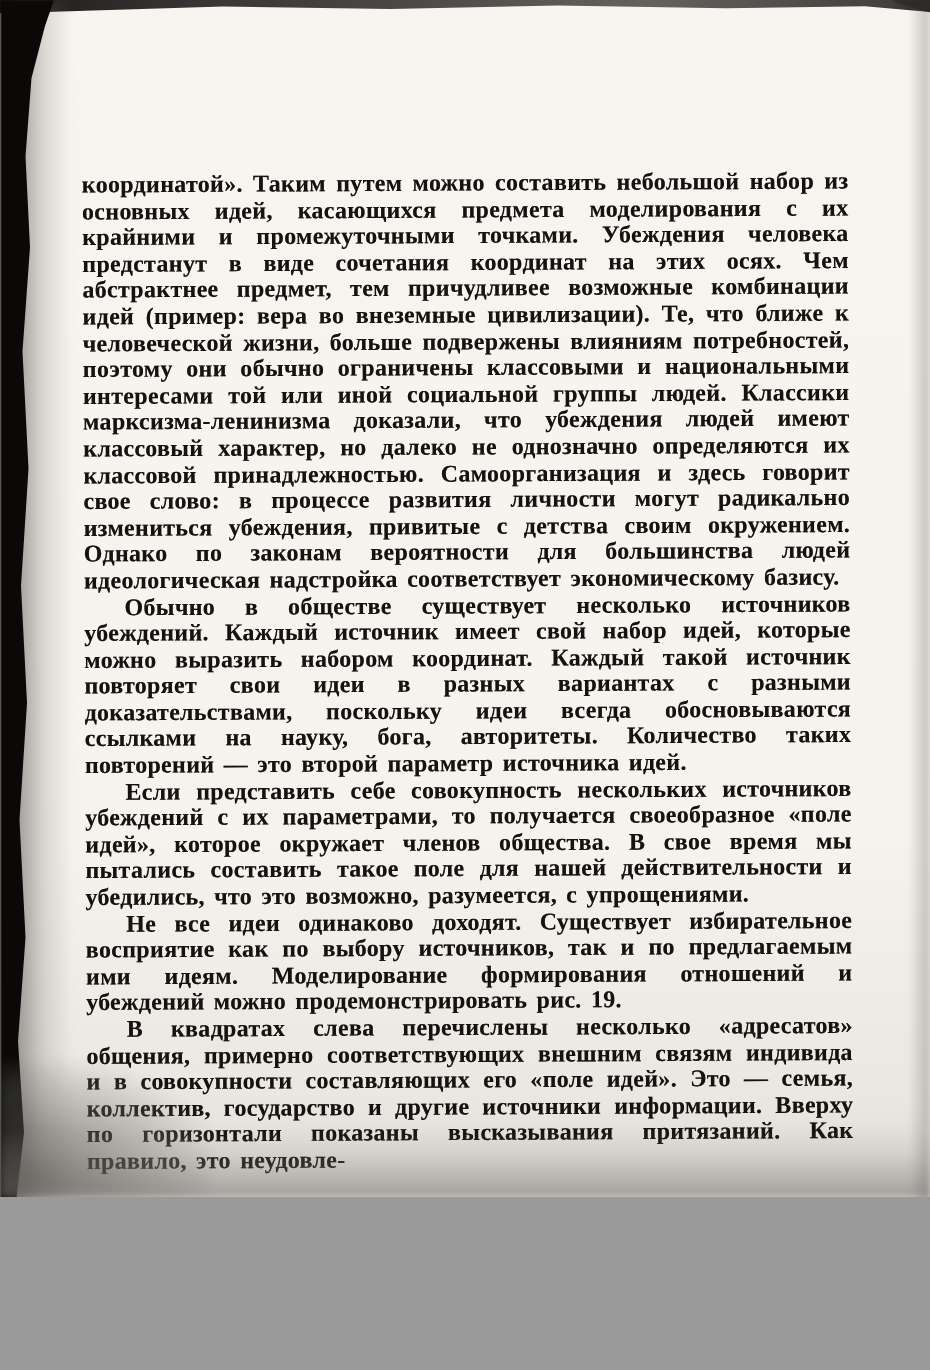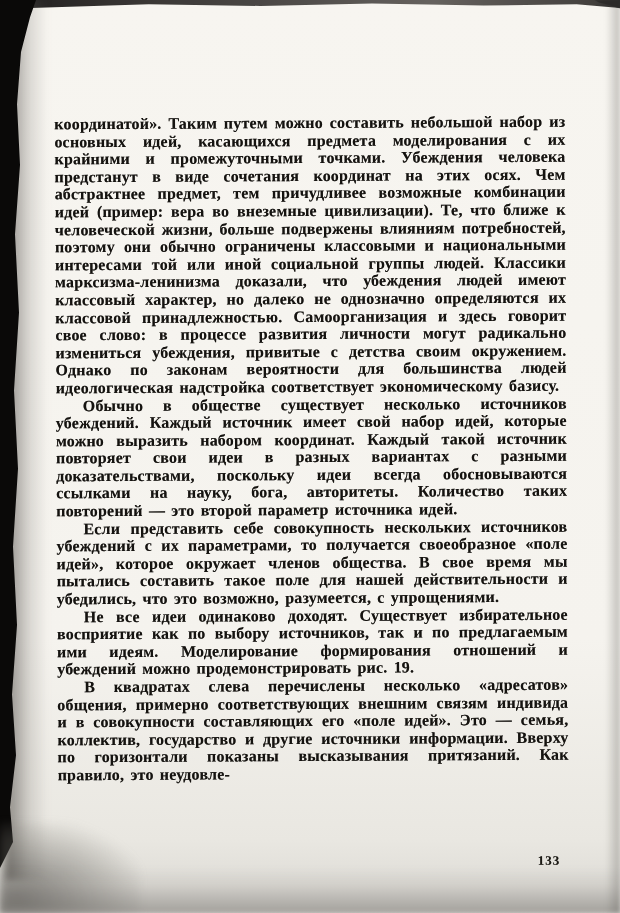--- a/index.html
+++ b/index.html
@@ -4,21 +4,21 @@
 <style>
   html, body {
     margin: 0;
     padding: 0;
     background: #9a9a9a;
     font-family: "Liberation Serif", "DejaVu Serif", serif;
   }
   .scan {
     position: relative;
     width: 620px;
-    height: 913px;
+    height: 798px;
     margin: 0 auto;
     background: linear-gradient(180deg, #f7f5f0 0%, #f5f3ee 70%, #e9e7e1 92%, #d9d7d2 100%);
     overflow: hidden;
   }
   .page-content {
     position: absolute;
     inset: 0;
     transform: rotate(-0.3deg);
     transform-origin: 50% 50%;
   }

